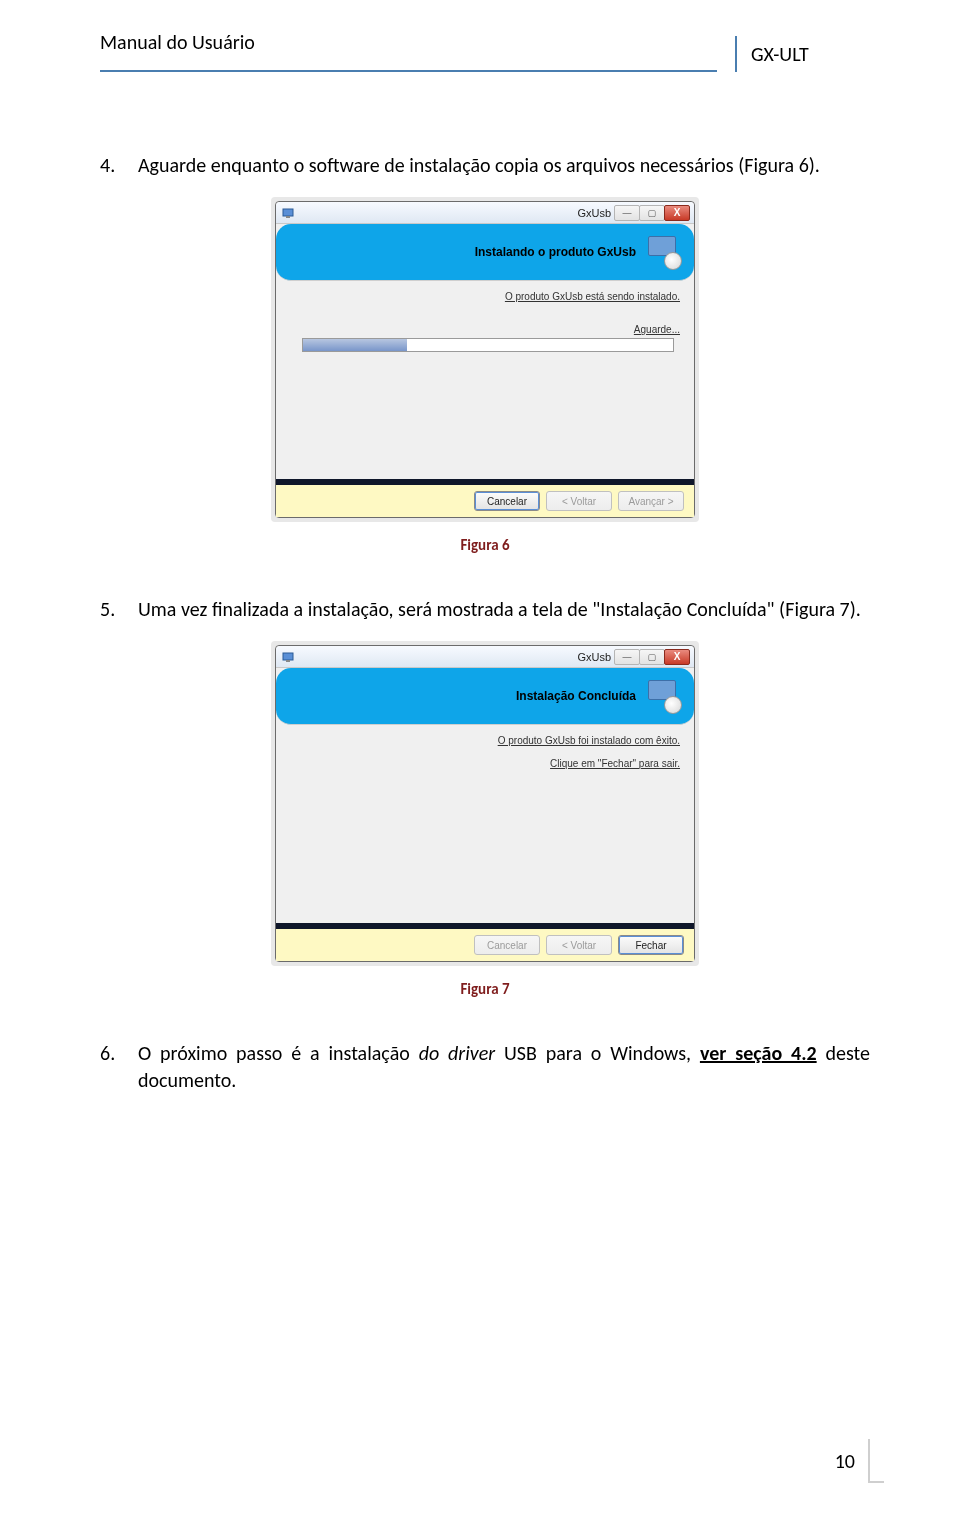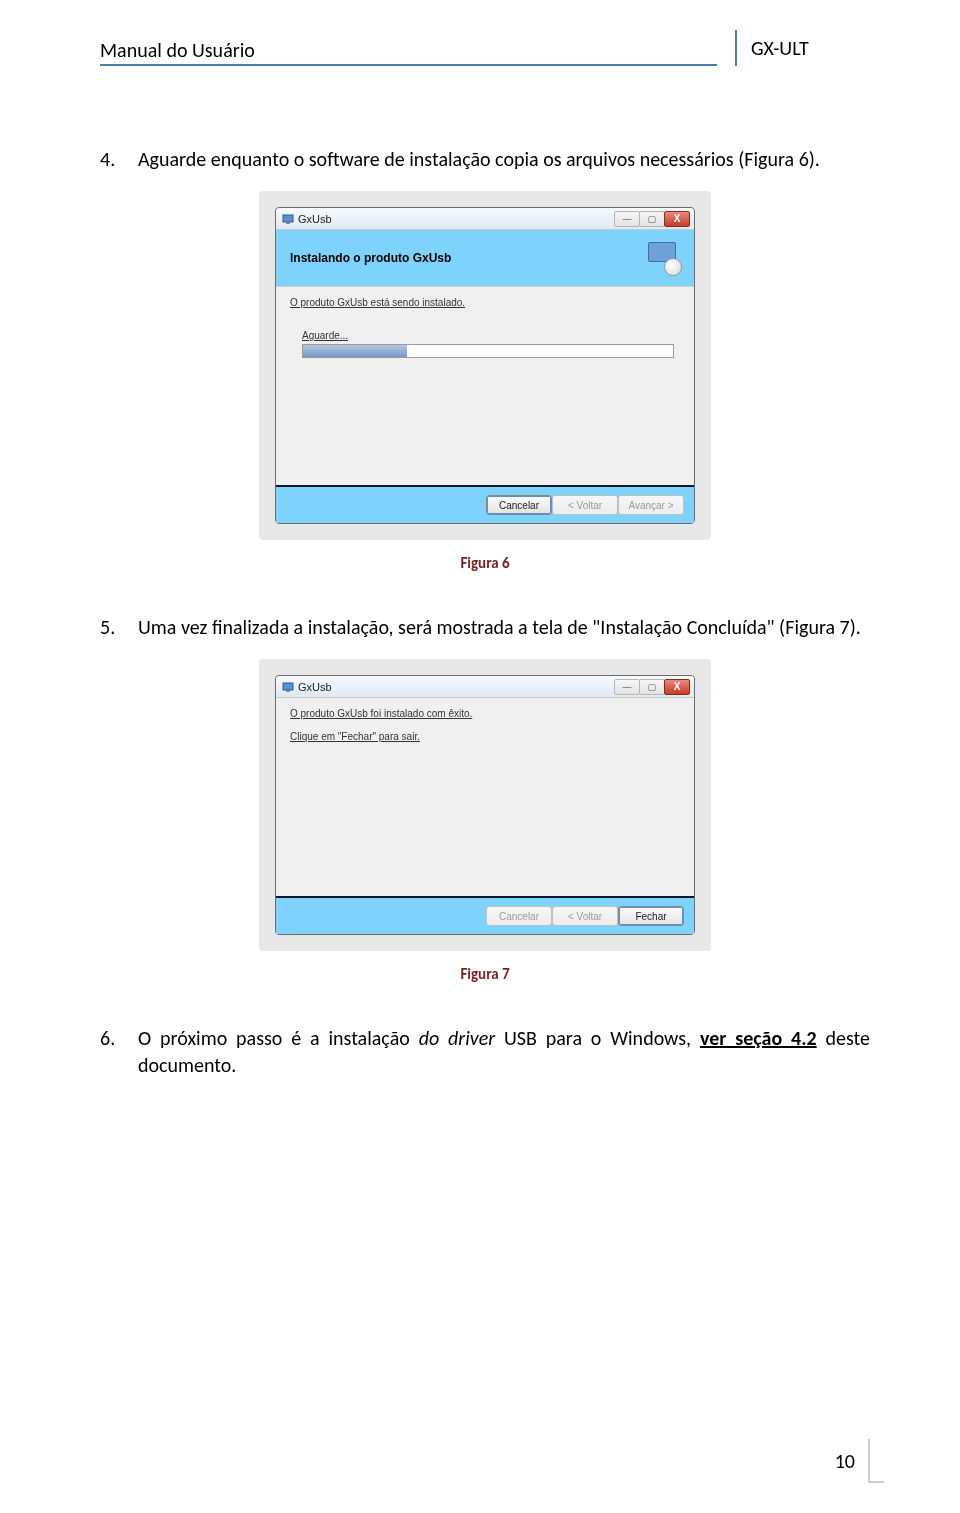--- a/index.html
+++ b/index.html
@@ -18,21 +18,21 @@
 
   
   .doc-header {
     display: flex;
     align-items: flex-end;
     margin-bottom: 6px;
   }
   .doc-header-left {
     flex: 1;
     font-size: 20px;
-    padding-bottom: 2px;
+    padding-bottom: 16px;
     border-bottom: 2px solid #4a7eb0;
   }
   .doc-header-right {
     width: 135px;
     border-left: 2px solid #4a7eb0;
     padding: 6px 0 6px 14px;
     font-size: 20px;
     margin-left: 18px;
   }
   .step-row {
@@ -59,22 +59,23 @@
   .first-step { margin-top: 80px; }
 
   
   .dialog-wrap {
     display: flex;
     justify-content: center;
     margin: 8px 0 0 0;
   }
   .dlg-shadow {
     background: #e8e8e8;
-    padding: 16px;
+    padding: 4px;
     border-radius: 4px;
+    text-align: right;
   }
   .dlg {
     width: 420px;
     border: 1px solid #6b6b6b;
     border-radius: 4px;
     background: #f0f0f0;
     font-family: "Segoe UI", Tahoma, sans-serif;
     font-size: 11px;
     color: #000;
   }
@@ -104,26 +105,27 @@
     font-size: 9px; color: #555;
   }
   .winbtn.close {
     background: linear-gradient(#e98a7e, #c83a27);
     border-color: #8a2a1d;
     color: #fff;
     font-size: 10px; font-weight: bold;
   }
 
   .dlg-banner {
-    background: #7dd3fc;
+    background: #0ea5e9;
     border-bottom: 1px solid #cfcfcf;
     padding: 10px 12px 10px 14px;
     display: flex;
     align-items: center;
     gap: 10px;
+    border-radius: 15px;
   }
   .dlg-banner-text { flex: 1; font-size: 12px; font-weight: 600; }
   .dlg-banner-ico {
     width: 36px; height: 36px;
     position: relative;
   }
   .dlg-banner-ico .monitor {
     width: 28px; height: 20px;
     background: #6fa0d8;
     border: 1px solid #3d6fa8;
@@ -155,26 +157,26 @@
     position: relative;
   }
   .progress .fill {
     position: absolute; top: 0; bottom: 0; left: 0;
     width: 28%;
     background: linear-gradient(#b7c6e0, #7996ca);
   }
 
   .dlg-footer {
     height: 38px;
-    border-top: 2px solid #0f172a;
-    background: #7dd3fc;
+    border-top: 6px solid #0f172a;
+    background: #fef9c3;
     display: flex;
     align-items: center;
     justify-content: flex-end;
-    gap: 0;
+    gap: 6px;
     padding: 0 10px;
   }
   .dlg-btn {
     min-width: 66px;
     height: 20px;
     border: 1px solid #8a8a8a;
     border-radius: 3px;
     background: linear-gradient(#fcfcfc, #e3e3e3);
     font-size: 10px;
     color: #222;
@@ -278,20 +280,27 @@
                 <rect x="4" y="9" width="4" height="2" fill="#888"></rect>
               </svg>
           </span>
           <span class="dlg-title">GxUsb</span>
           <div class="winbtns">
             <div class="winbtn">—</div>
             <div class="winbtn">▢</div>
             <div class="winbtn close">X</div>
           </div>
         </div>
+        <div class="dlg-banner">
+          <div class="dlg-banner-text">Instalação Concluída</div>
+          <div class="dlg-banner-ico">
+            <div class="monitor"></div>
+              <div class="disc"></div>
+          </div>
+        </div>
         <div class="dlg-body">
           <div class="line1" style="margin-bottom:12px">O produto GxUsb foi instalado com êxito.</div>
           <div>Clique em "Fechar" para sair.</div>
         </div>
         <div class="dlg-footer">
           <div class="dlg-btn disabled">Cancelar</div>
           <div class="dlg-btn disabled">&lt; Voltar</div>
           <div class="dlg-btn default">Fechar</div>
         </div>
       </div>

